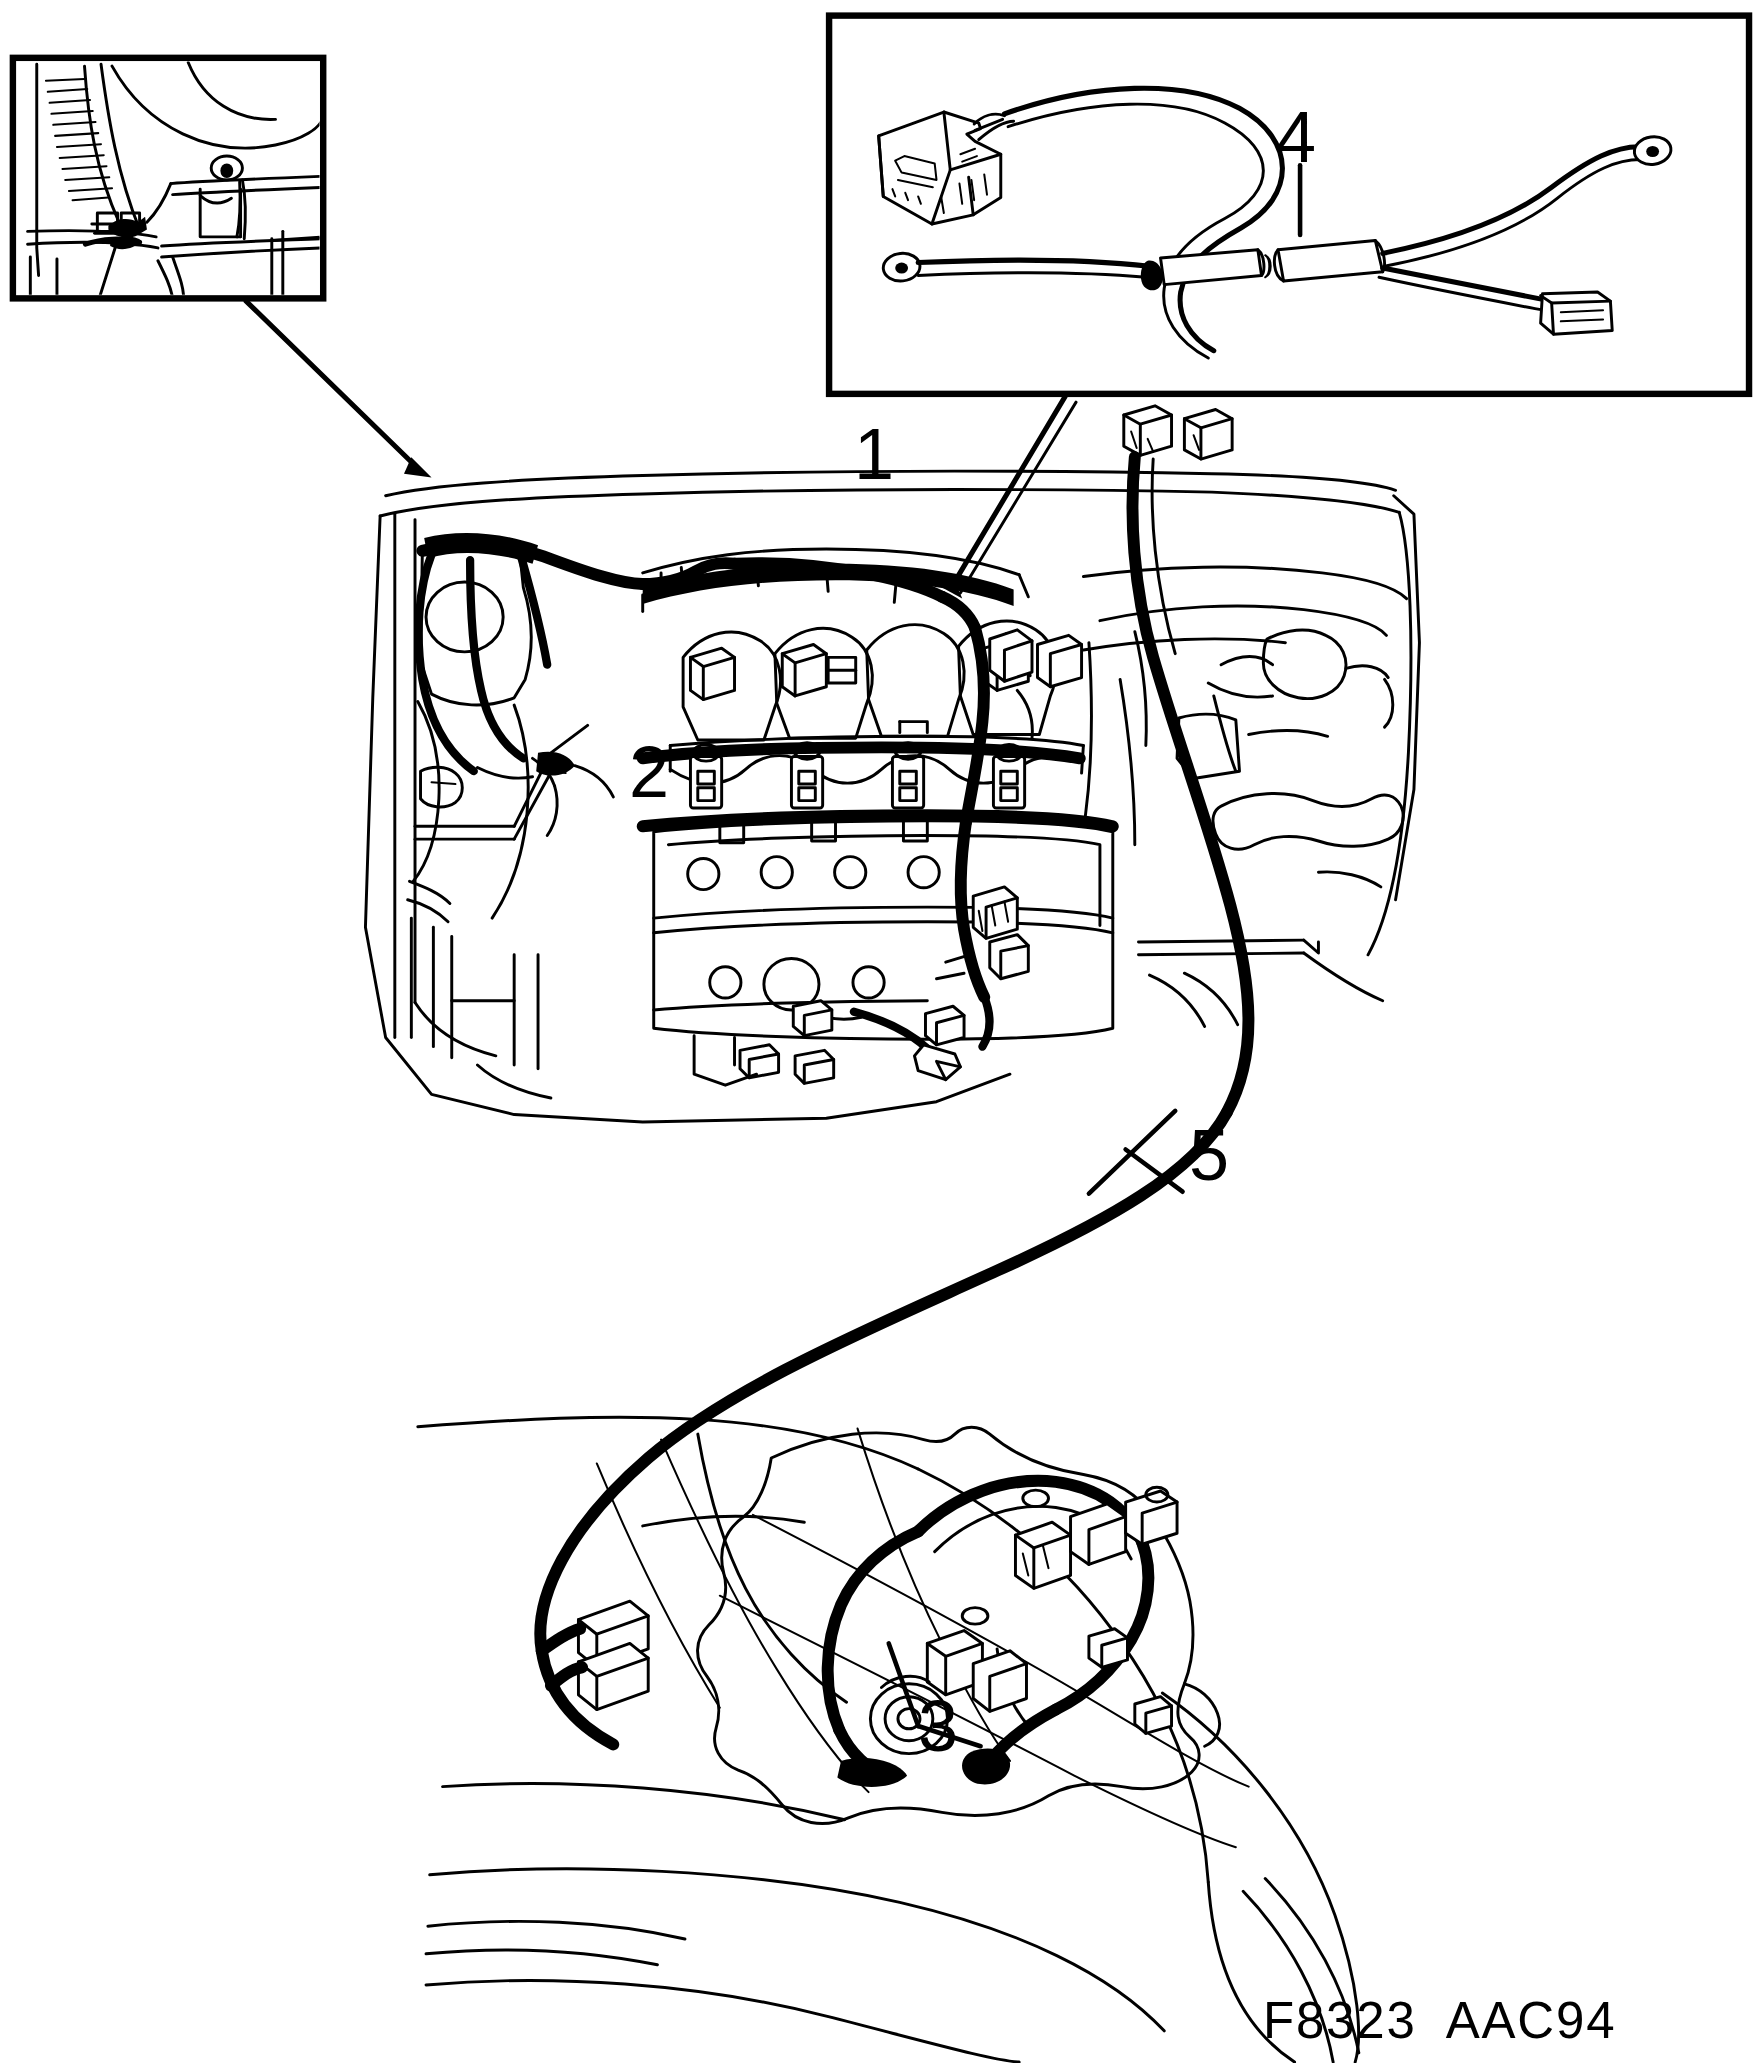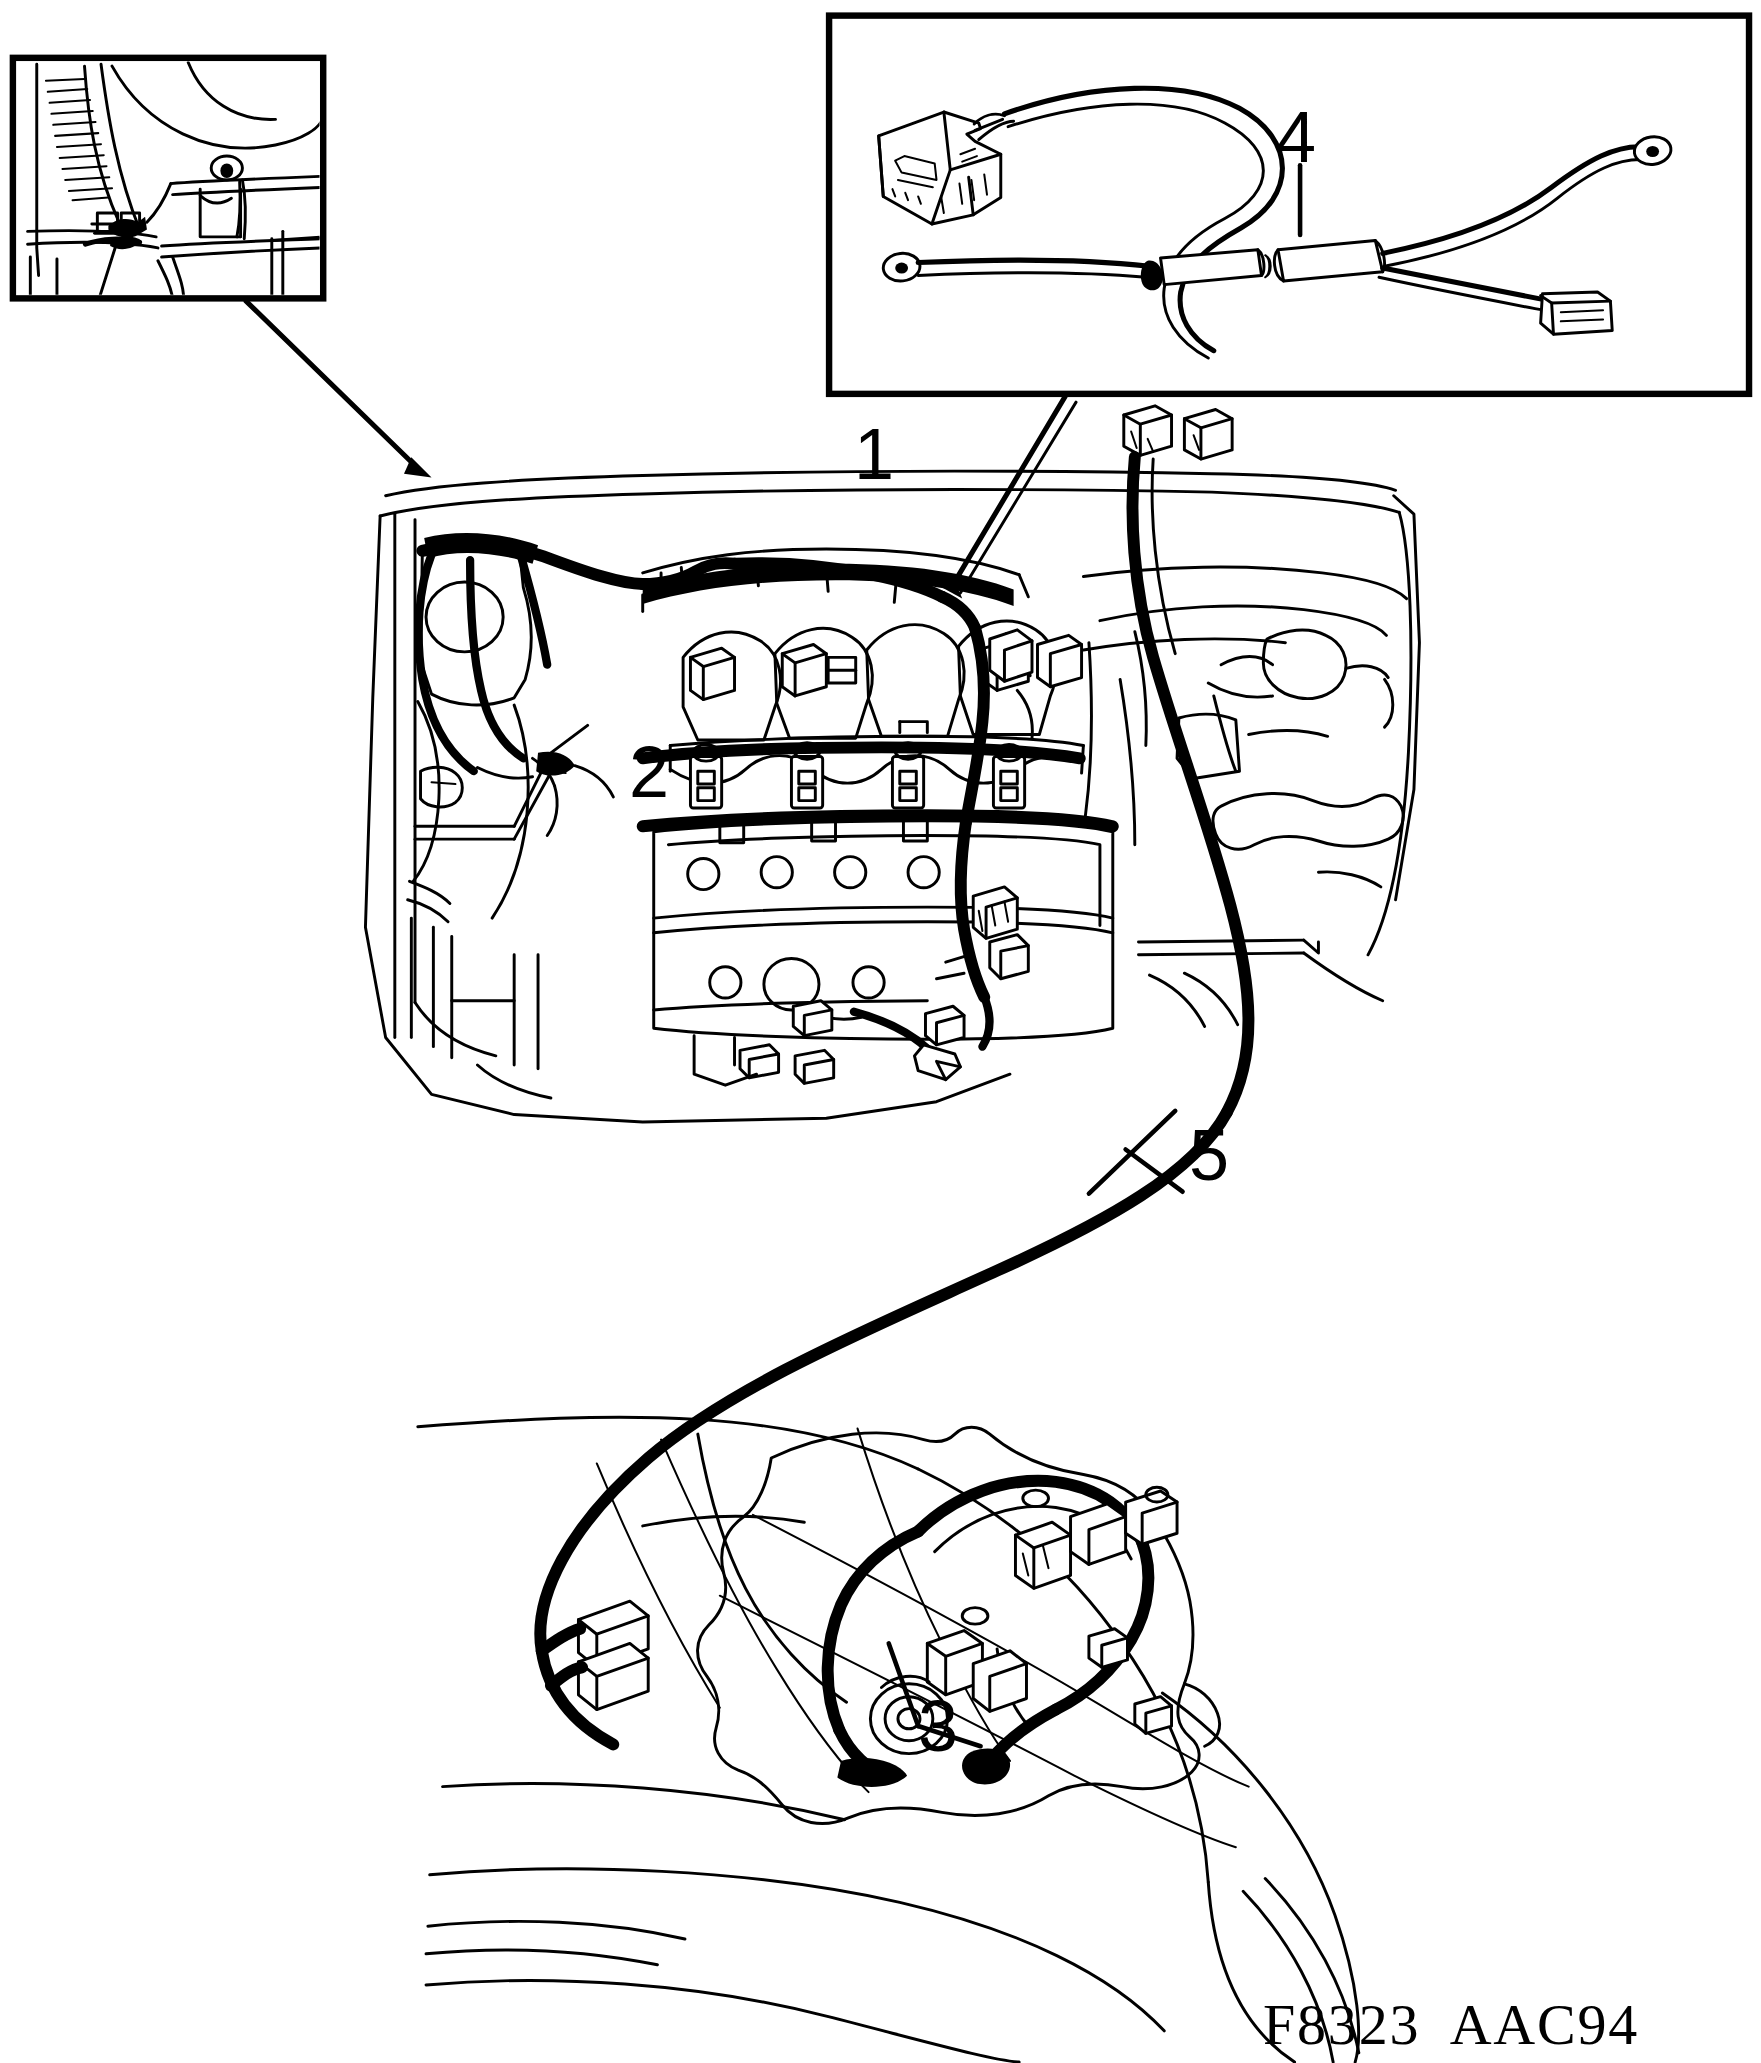--- a/index.html
+++ b/index.html
@@ -28,22 +28,22 @@
     font-weight:400;
     line-height:1;
     color:#000;
     letter-spacing:0;
     user-select:none;
   }
   #caption{
     position:absolute;
     left:1263px;
     top:1991px;
-    font-family:Liberation Serif, serif;
-    font-size:58px;
+    font-family:Liberation Sans, sans-serif;
+    font-size:51px;
     letter-spacing:1.8px;
     color:#000;
     white-space:pre;
   }
   .lbl1{left:854px; top:418px;}
   .lbl2{left:629px; top:736px;}
   .lbl3{left:918px; top:1690px;}
   .lbl4{left:1276px; top:101px;}
   .lbl5{left:1189px; top:1119px;}
 </style>

